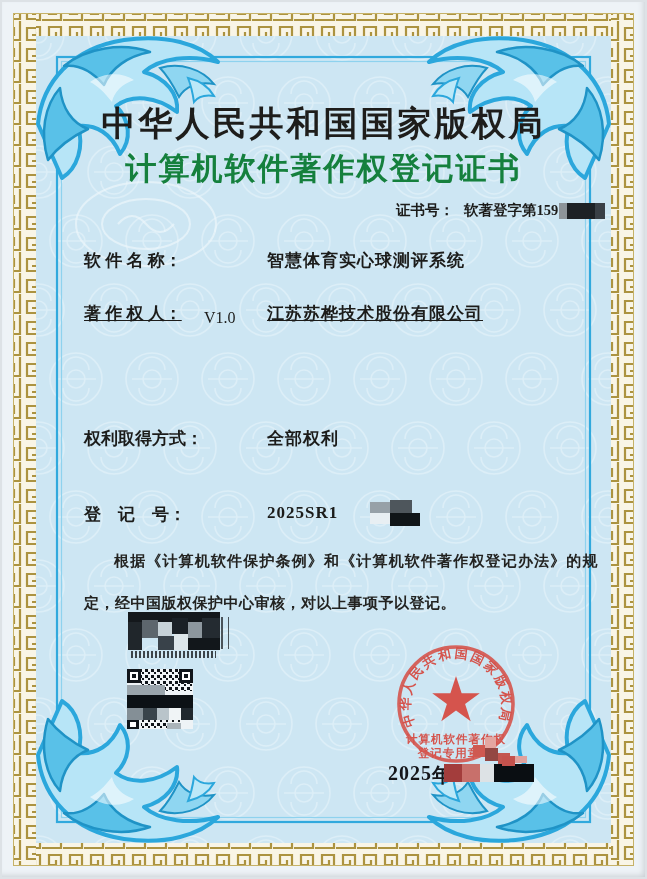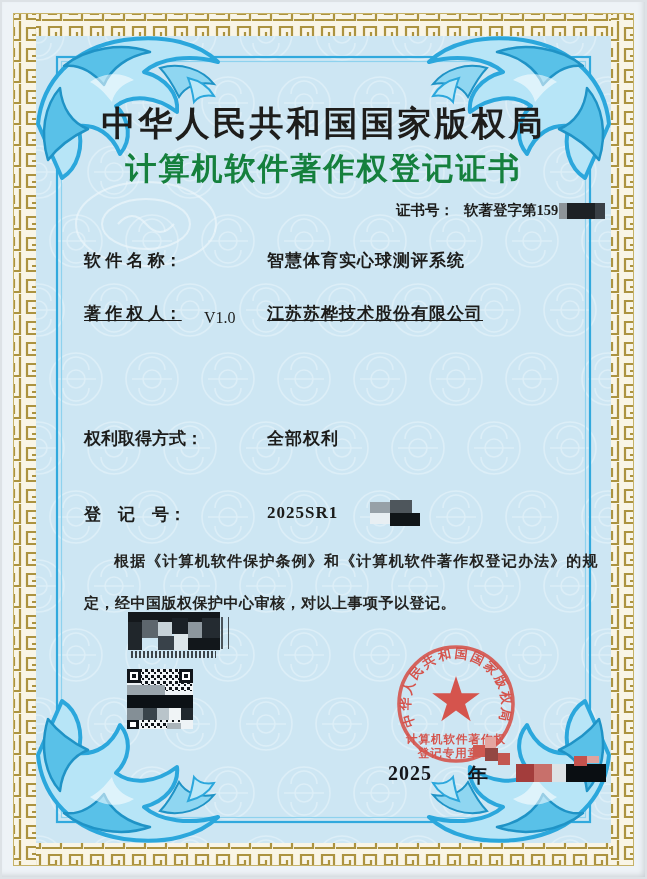--- a/index.html
+++ b/index.html
@@ -31,21 +31,21 @@
 
   .statement { left:84px; top:540px; width:514px; font-size:15px; font-weight:bold;
     line-height:42px; letter-spacing:0.5px; text-align:justify; text-indent:2em; color:#232321; }
 
   .barcode-line { left:131px; top:651px; width:85px; height:7px;
     background:repeating-linear-gradient(90deg,#23272b 0 2px, rgba(0,0,0,0) 2px 4px); opacity:.85; }
   .tick-marks { left:221px; top:617px; width:8px; height:32px;
     border-left:2px solid #2a2f33; border-right:1px solid #2a2f33; opacity:.8; }
 
   .stamp-box { left:393px; top:641px; width:126px; height:126px; mix-blend-mode:multiply; opacity:.93; }
-  .date-line { left:388px; top:762px; font-size:20px; font-weight:bold; color:#15161a; display:flex; align-items:flex-start; letter-spacing:1px;gap:36px; }
+  .date-line { left:388px; top:762px; font-size:20px; font-weight:bold; color:#15161a; display:flex; align-items:flex-start; letter-spacing:1px; }
   .date-redact { position:relative; margin-left:-9px; margin-top:-6px; }
 </style>
 </head>
 <body>
 
 <div class="page">
 
   <svg class="frame" width="647" height="879" viewBox="0 0 647 879">
     <defs>
 

